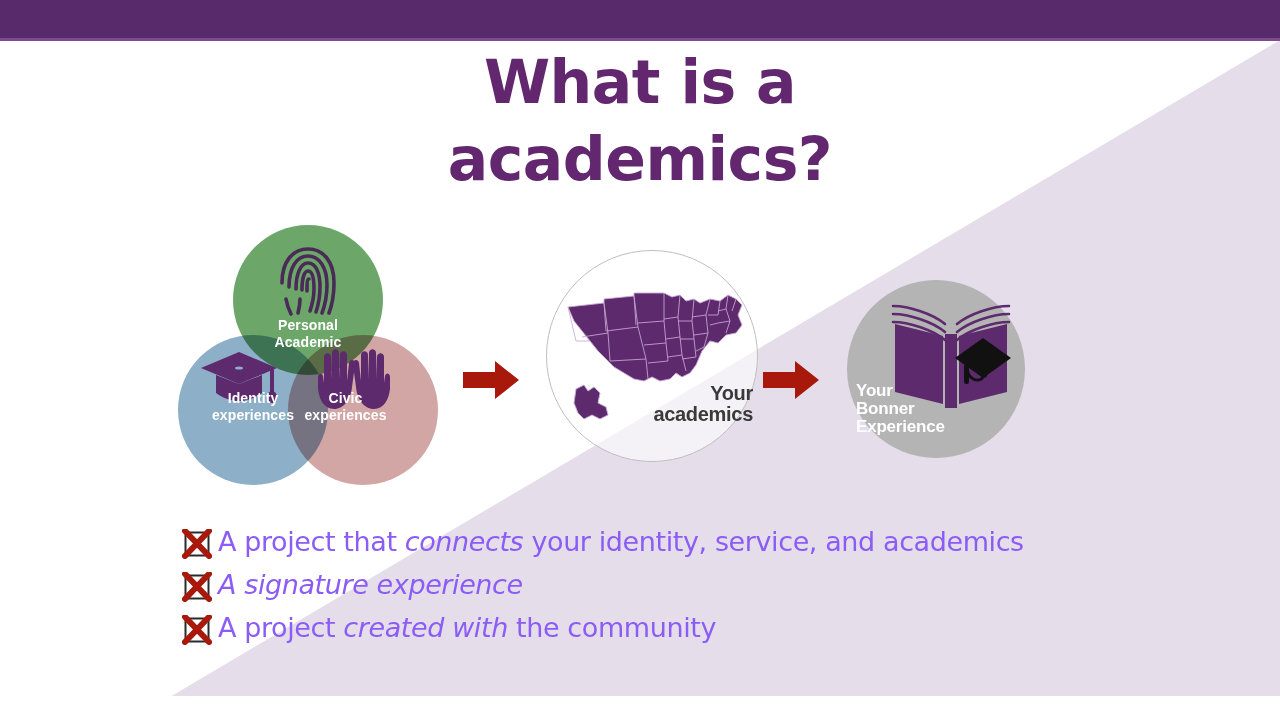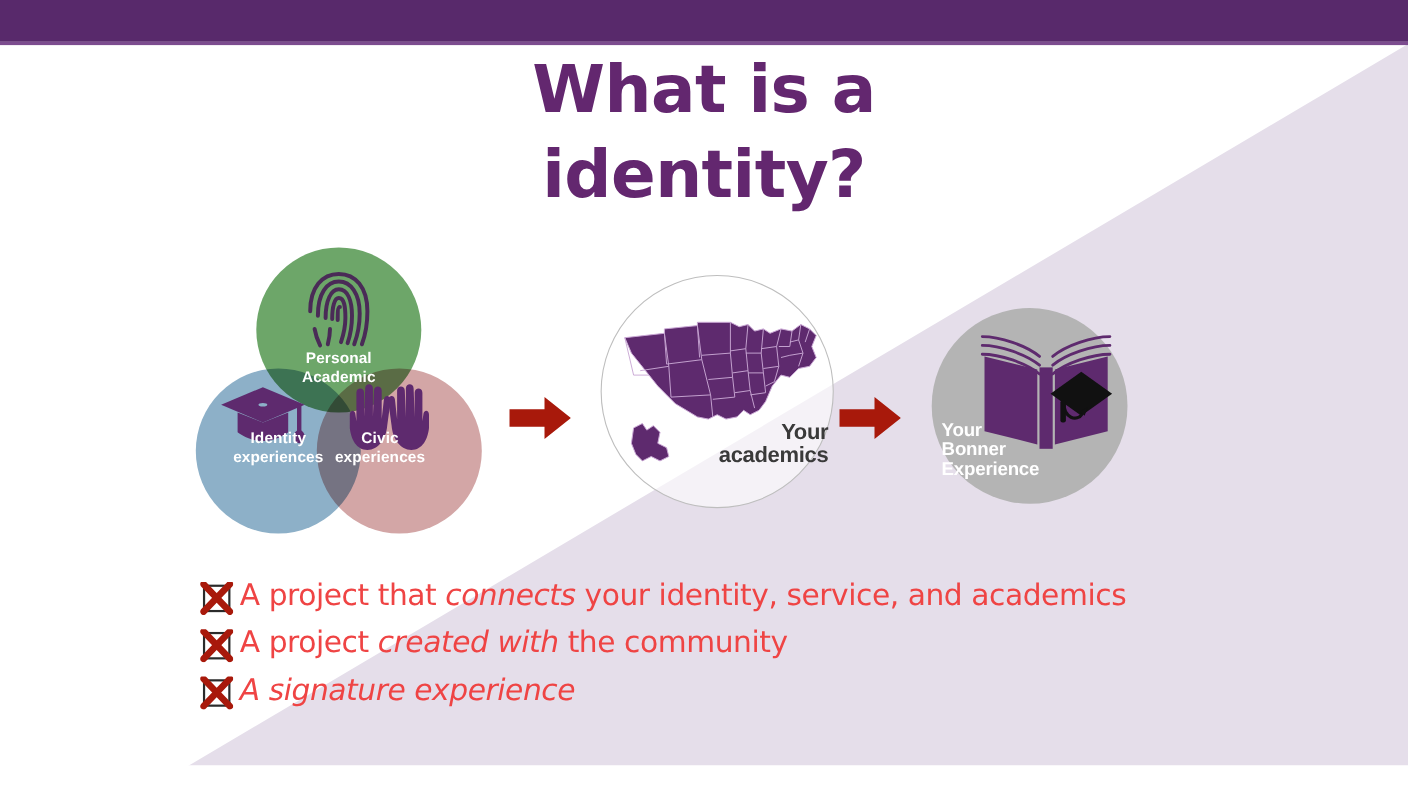--- a/index.html
+++ b/index.html
@@ -179,41 +179,41 @@
     height: 36px;
   }
   .xbox {
     position: relative;
     width: 30px; height: 30px;
     margin-top: 5px;
     margin-right: 6px;
     flex: 0 0 auto;
   }
   .bullet-text {
-    color: #ef4444;
+    color: #8b5cf6;
     font-size: 27px;
     line-height: 36px;
     white-space: nowrap;
     font-family: "DejaVu Sans", sans-serif;
     letter-spacing: -0.4px;
   }
   .bullet-text i { font-style: italic; }
 </style>
 </head>
 <body>
 
 <div id="slide">
 
   <div class="diag-wash"></div>
   <div class="top-bar"></div>
   <div class="top-bar-edge"></div>
 
   <div class="title">
     <span>What is a</span>
-    <span class="l2">identity?</span>
+    <span class="l2">academics?</span>
   </div>
 
   <div class="graphic-row">
 
     <div class="venn">
 
       <div class="venn-circle c-green"></div>
       <div class="venn-circle c-blue"></div>
       <div class="venn-circle c-pink"></div>
 
@@ -368,28 +368,28 @@
     </div>
 
     <div class="bullet-row">
       <span class="xbox">
         <svg width="30" height="30" viewBox="0 0 30 30">
           <rect x="3.5" y="3.5" width="23" height="23" fill="#ffffff" stroke="#2B2B2B" stroke-width="2"></rect>
           <path d="M3 2 L27 27" stroke="#A8190B" stroke-width="6" stroke-linecap="round"></path>
           <path d="M27 2 L3 27" stroke="#A8190B" stroke-width="6" stroke-linecap="round"></path>
         </svg>
       </span>
-      <span class="bullet-text"><span>A project </span><i>created with</i><span> the community</span></span>
+      <span class="bullet-text"><i>A signature experience</i></span>
     </div>
 
     <div class="bullet-row">
       <span class="xbox">
         <svg width="30" height="30" viewBox="0 0 30 30">
           <rect x="3.5" y="3.5" width="23" height="23" fill="#ffffff" stroke="#2B2B2B" stroke-width="2"></rect>
           <path d="M3 2 L27 27" stroke="#A8190B" stroke-width="6" stroke-linecap="round"></path>
           <path d="M27 2 L3 27" stroke="#A8190B" stroke-width="6" stroke-linecap="round"></path>
         </svg>
       </span>
-      <span class="bullet-text"><i>A signature experience</i></span>
+      <span class="bullet-text"><span>A project </span><i>created with</i><span> the community</span></span>
     </div>
   </div>
 
 </div>
 
 </body></html>

